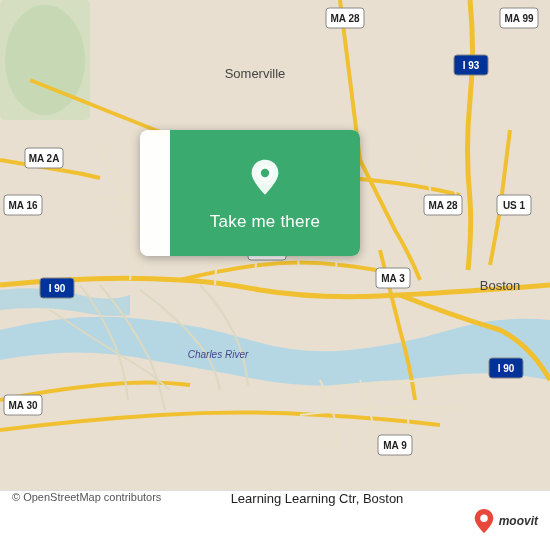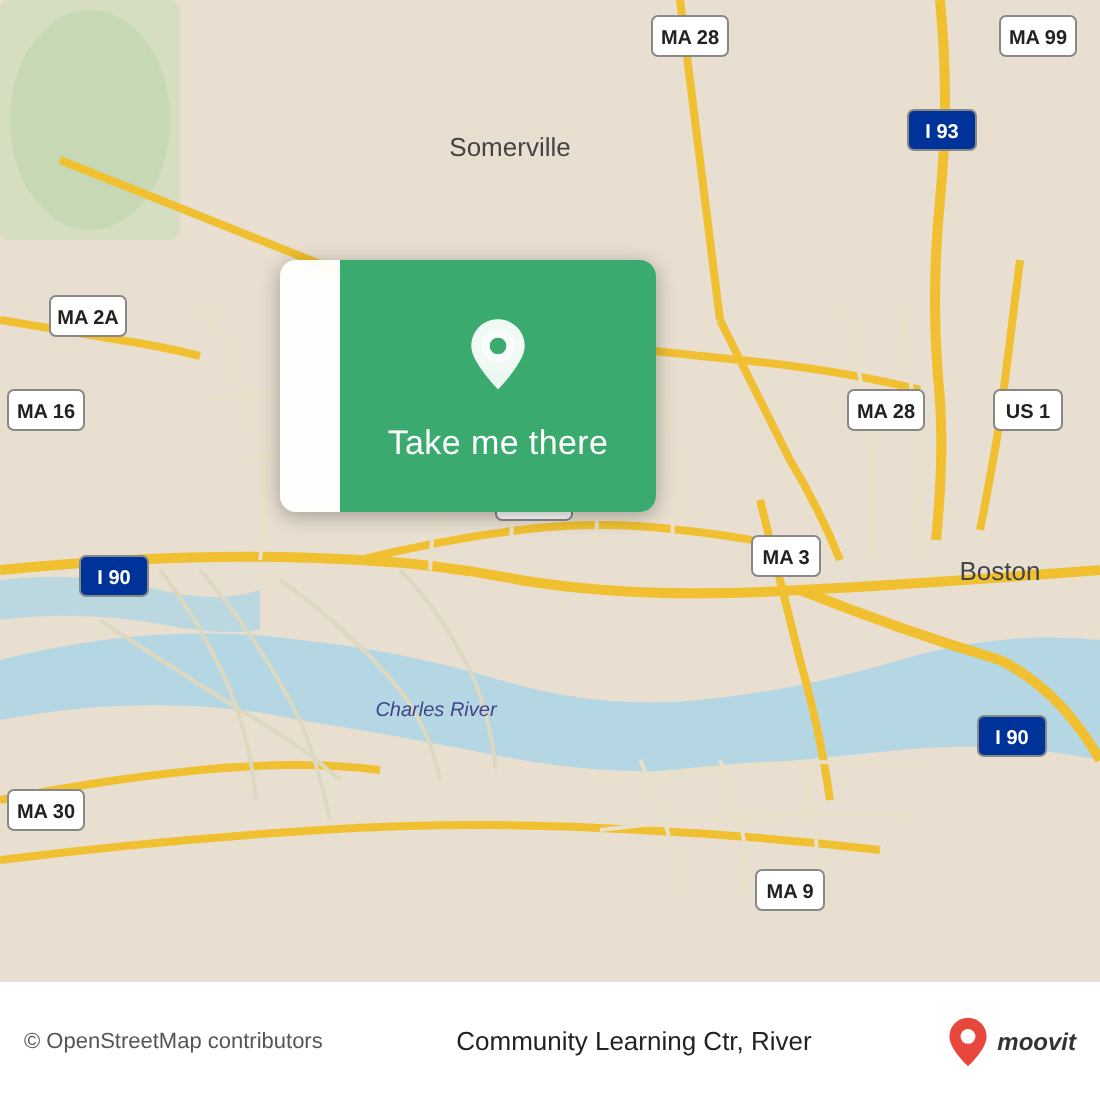--- a/index.html
+++ b/index.html
@@ -23,21 +23,21 @@
     
     #map-svg {
       width: 100%;
       height: 100%;
     }
 
     #take-me-there-overlay {
       position: absolute;
       top: 130px;
       left: 140px;
-      width: 188px;
+      width: 220px;
       background-color: rgba(255,255,255,0.95);
       border-radius: 8px;
       overflow: hidden;
       box-shadow: 0 2px 10px rgba(0,0,0,0.3);
       padding-left: 30px;
     }
 
     #green-header {
       background-color: #3aaa6e;
       padding: 28px 20px 20px;
@@ -62,21 +62,20 @@
       padding: 4px 0;
       letter-spacing: 0.2px;
     }
 
     #footer-bar {
       width: 550px;
       height: 60px;
       background-color: #ffffff;
       border-top: 1px solid #ddd;
       display: flex;
-      align-items: center;
       justify-content: space-between;
       padding: 0 12px;
     }
 
     #copyright-text {
       font-size: 11px;
       color: #555;
     }
 
     #location-label {
@@ -220,21 +219,21 @@
         <path d="M20 2 C11 2 4 9 4 18 C4 28 20 44 20 44 C20 44 36 28 36 18 C36 9 29 2 20 2 Z" fill="white" opacity="0.9"></path>
         <circle cx="20" cy="18" r="5" fill="#3aaa6e"></circle>
       </svg>
       <button id="take-me-there-btn">Take me there</button>
     </div>
   </div>
 </div>
 
 <div id="footer-bar">
   <span id="copyright-text">© OpenStreetMap contributors</span>
-  <span id="location-label">Community Learning Ctr, River</span>
+  <span id="location-label">Learning Learning Ctr, Boston</span>
   <div id="moovit-logo">
     <svg class="moovit-pin" viewBox="0 0 22 28" xmlns="http://www.w3.org/2000/svg">
       <path d="M11 1 C5.5 1 1 5.5 1 11 C1 18 11 27 11 27 C11 27 21 18 21 11 C21 5.5 16.5 1 11 1 Z" fill="#e8483c"></path>
       <circle cx="11" cy="11" r="4" fill="white"></circle>
     </svg>
     <span id="moovit-text">moovit</span>
   </div>
 </div>
 
 </body></html>

